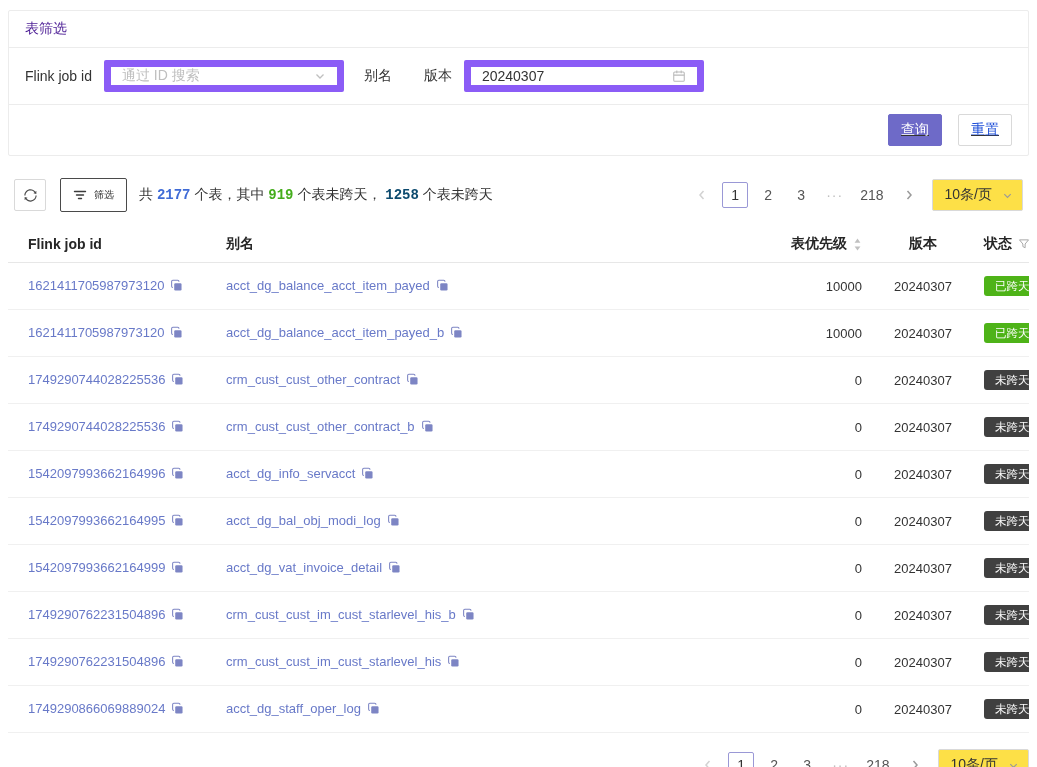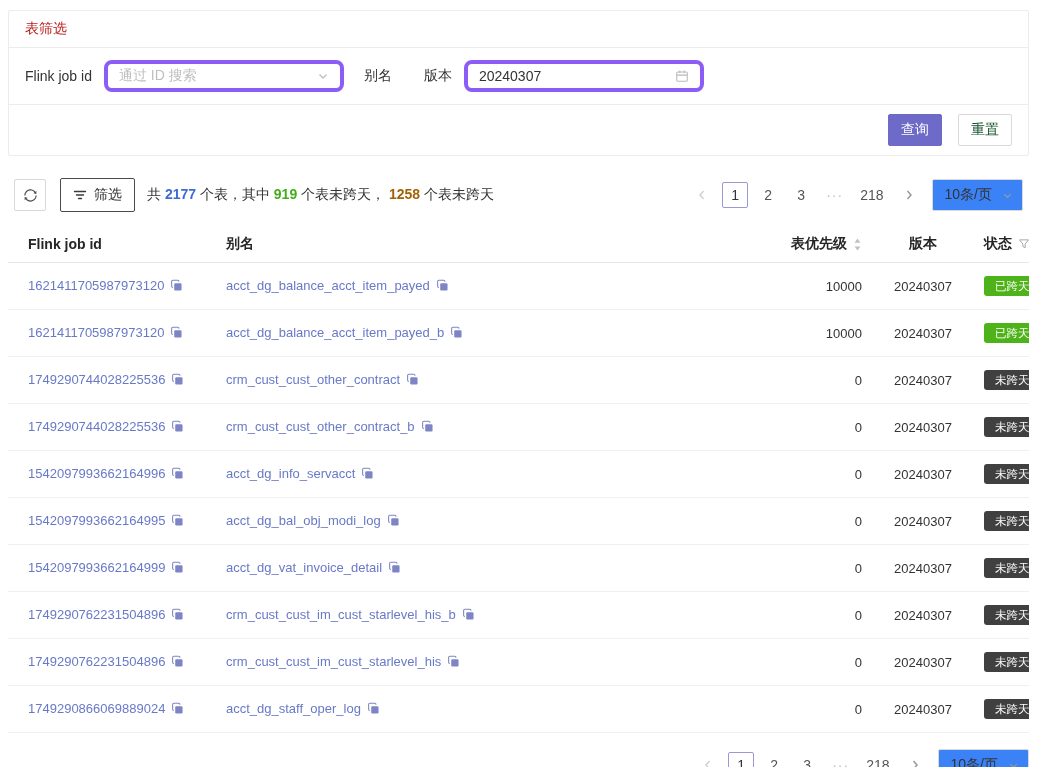--- a/index.html
+++ b/index.html
@@ -4,74 +4,74 @@
 <style>
   * { box-sizing: border-box; margin: 0; padding: 0; }
   html,body { background:#fff; }
   body {
     width: 1037px; height: 767px; overflow: hidden;
     font-family: "Liberation Sans", "DejaVu Sans", sans-serif;
     font-size: 14px; color: #333;
   }
   
   .filter-card { margin: 10px 8px 0; border: 1px solid #ececec; border-radius: 2px; background:#fff; }
-  .card-header { padding: 9px 16px; border-bottom: 1px solid #ececec; font-size: 14px; color: #b91c1c; }
+  .card-header { padding: 9px 16px; border-bottom: 1px solid #ececec; font-size: 14px; color: #4c1d95; }
   .filter-row { display:flex; align-items:center; padding: 12px 16px; border-bottom:1px solid #ececec; }
   .field { display:flex; align-items:center; }
   .field + .field { margin-left: 20px; }
   .field > label { margin-right: 12px; white-space: nowrap; color:#333; }
   .select-box, .input-box {
-    width: 240px; height: 32px; border:4px solid #8b5cf6; border-radius: 8px;
+    width: 240px; height: 32px; border:7px solid #8b5cf6; border-radius: 2px;
     display:flex; align-items:center; justify-content:space-between;
     padding: 0 11px; background:#fff; cursor: pointer;
   }
   .placeholder { color:#bfbfbf; font-size: 14px; overflow:hidden; white-space:nowrap; }
   .input-box input {
     border:none; outline:none; width: 190px; font-size:14px; color:#333;
     font-family: "Liberation Sans", "DejaVu Sans", sans-serif; background:transparent;
   }
-  .actions-row { display:flex; justify-content:flex-end; align-items:flex-start; padding: 9px 16px; }
+  .actions-row { display:flex; justify-content:flex-end; align-items:flex-start; padding: 9px 16px; text-decoration: underline; }
   .btn {
     height: 32px; padding: 0 12px; border-radius: 2px; font-size: 14px;
-    border: 1px solid #d9d9d9; background: #fff; color:#14532d; cursor:pointer;
+    border: 1px solid #d9d9d9; background: #fff; color:#1d4ed8; cursor:pointer;
     font-family: inherit;
   }
   .btn.primary { background: #6e6ac8; border-color: #6e6ac8; color: #fff; }
   .btn + .btn { margin-left: 16px; }
   
   .toolbar { display:flex; align-items:center; margin: 22px 14px 0; }
   .icon-btn {
     width: 32px; height: 32px; border: 1px solid #d9d9d9; border-radius: 2px;
     background:#fff; display:flex; align-items:center; justify-content:center; cursor:pointer;
   }
   .filter-btn {
     height: 34px; margin-left: 14px; padding: 0 12px;
     border: 1px solid #4a4a4a; border-radius: 2px; background:#fff;
-    display:flex; align-items:center; gap: 7px; font-size: 14px; color:#2e2e2e; cursor:pointer;
+    display:flex; align-items:center; gap: 7px; font-size: 10px; color:#2e2e2e; cursor:pointer;
     font-family: inherit;
   }
   .summary { margin-left: 12px; color:#333; white-space:nowrap; }
-  .summary .num { font-weight: 600; }
+  .summary .num { font-weight: 600; font-family: Liberation Mono, monospace; }
   .n-blue { color: #3f6bd6; }
   .n-green { color: #44ad1c; }
-  .n-red { color: #a16207; }
+  .n-red { color: #0c4a6e; }
   
   .pagination { display:flex; align-items:center; }
   .toolbar .pagination { margin-left: auto; }
   .page-item {
     min-width: 26px; height: 26px; line-height: 24px; text-align:center;
     margin-left: 7px; border-radius: 2px; color: #555; font-size: 14px;
     cursor: pointer; user-select: none; display:flex; align-items:center; justify-content:center;
     border: 1px solid transparent; padding: 0 4px;
   }
   .page-item.active { border-color: #9a98d6; color:#333; }
   .page-item.ellipsis { color:#c0c0c0; letter-spacing: 1px; }
   .page-size-select {
     height: 32px; margin-left: 10px; padding: 0 9px 0 12px;
-    border: 1px solid #d9d9d9; border-radius: 2px; background:#3b82f6;
+    border: 1px solid #d9d9d9; border-radius: 2px; background:#fde047;
     display:flex; align-items:center; gap: 10px; cursor:pointer; color:#333;
   }
   .bottom-pagination { display:flex; justify-content:flex-end; margin: 16px 8px 0; }
   
   table.data-table { width: 1021px; margin: 14px 8px 0; border-collapse: collapse; table-layout: fixed; }
   th {
     padding: 9px 16px; font-size: 14px; font-weight: 600; color: #262626;
     border-bottom: 1px solid #e7e7e7; text-align: left; white-space: nowrap;
   }
   td { padding: 13px 16px; border-bottom: 1px solid #f0f0f0; font-size: 13px; color:#333; white-space: nowrap; overflow:hidden; }

